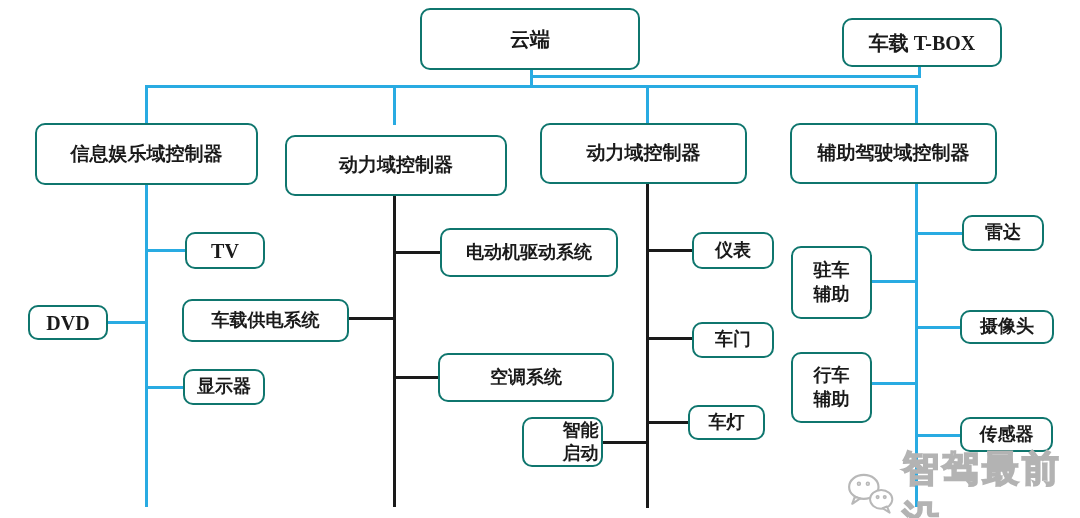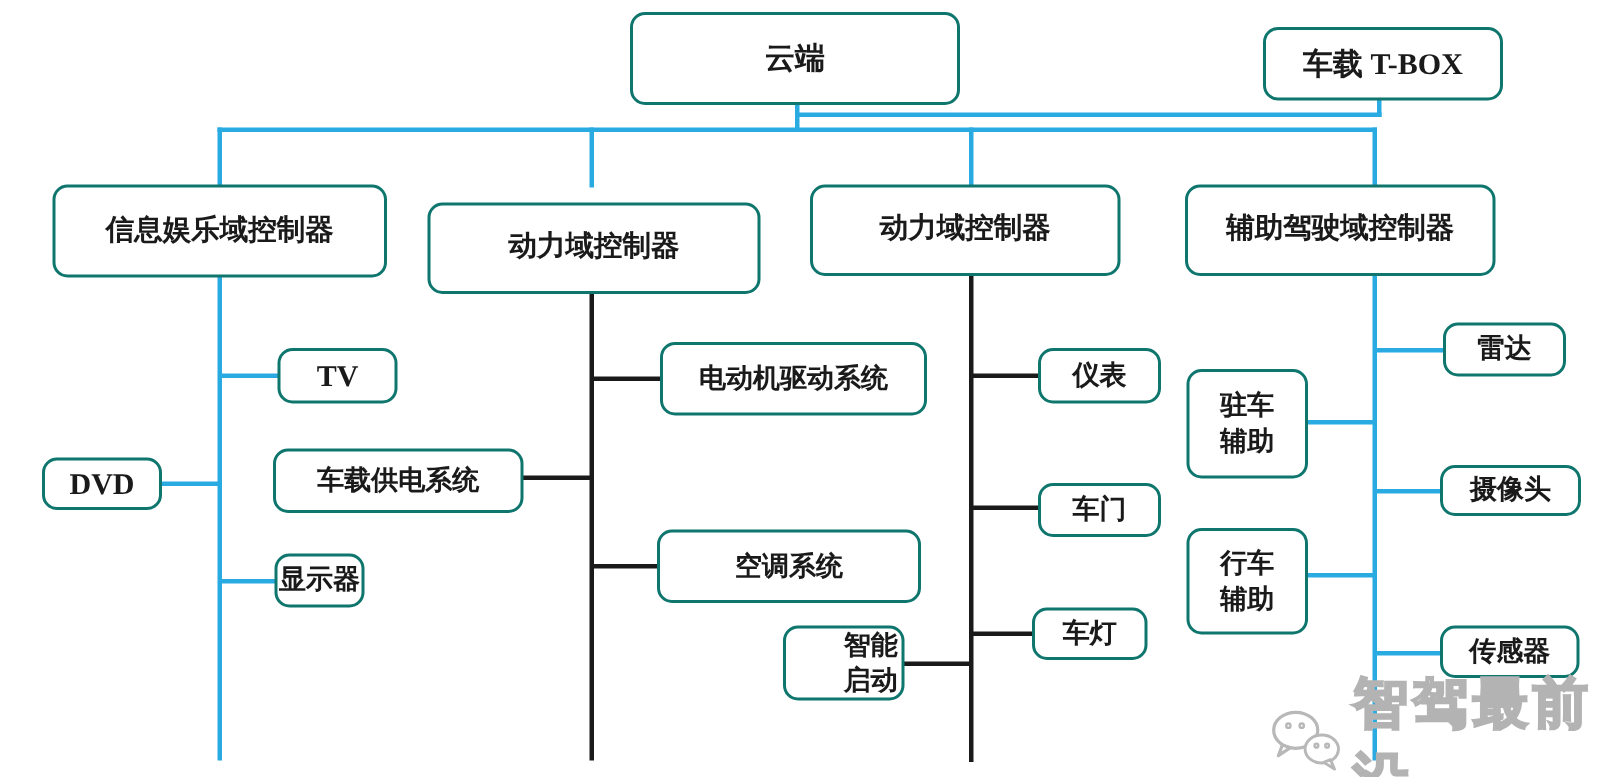--- a/index.html
+++ b/index.html
@@ -80,21 +80,21 @@
   <div class="box" style="left:285px;top:123px;width:222px;height:61px;margin-top:12px;">动力域控制器</div>
 
   <div class="box" style="left:540px;top:123px;width:207px;height:61px;">动力域控制器</div>
 
   <div class="box" style="left:790px;top:123px;width:207px;height:61px;">辅助驾驶域控制器</div>
 
   <div class="box serif" style="left:185px;top:232px;width:80px;height:37px;">TV</div>
 
   <div class="box serif" style="left:28px;top:305px;width:80px;height:35px;font-family:Liberation Serif, serif;">DVD</div>
 
-  <div class="box small" style="left:183px;top:369px;width:60px;height:36px;">显示器</div>
+  <div class="box small" style="left:183px;top:369px;width:82px;height:36px;">显示器</div>
 
   <div class="box small" style="left:440px;top:228px;width:178px;height:49px;">电动机驱动系统</div>
 
   <div class="box small" style="left:182px;top:299px;width:167px;height:43px;">车载供电系统</div>
 
   <div class="box small" style="left:438px;top:353px;width:176px;height:49px;">空调系统</div>
 
   <div class="box small" style="left:522px;top:417px;width:81px;height:50px;padding-left:36px;">智能
 启动</div>
 

